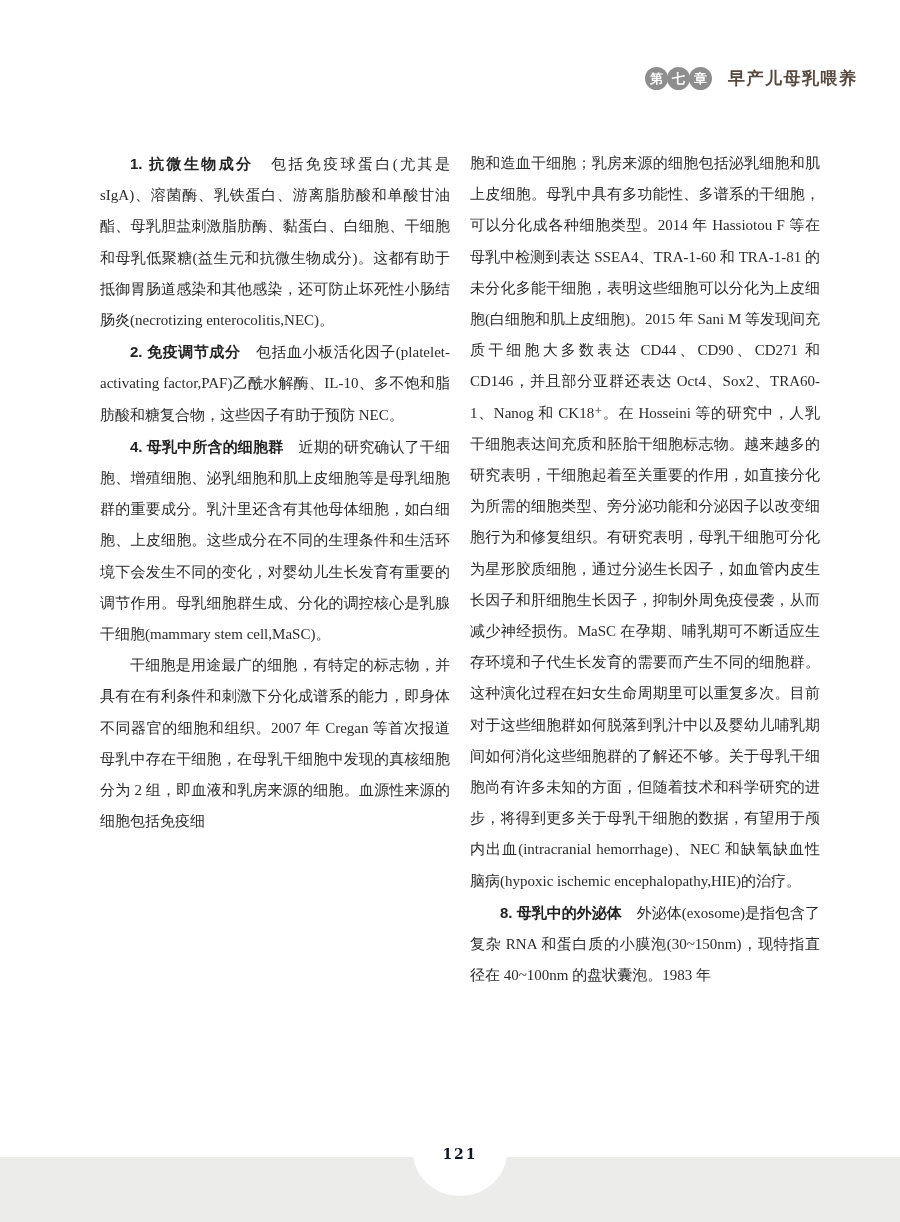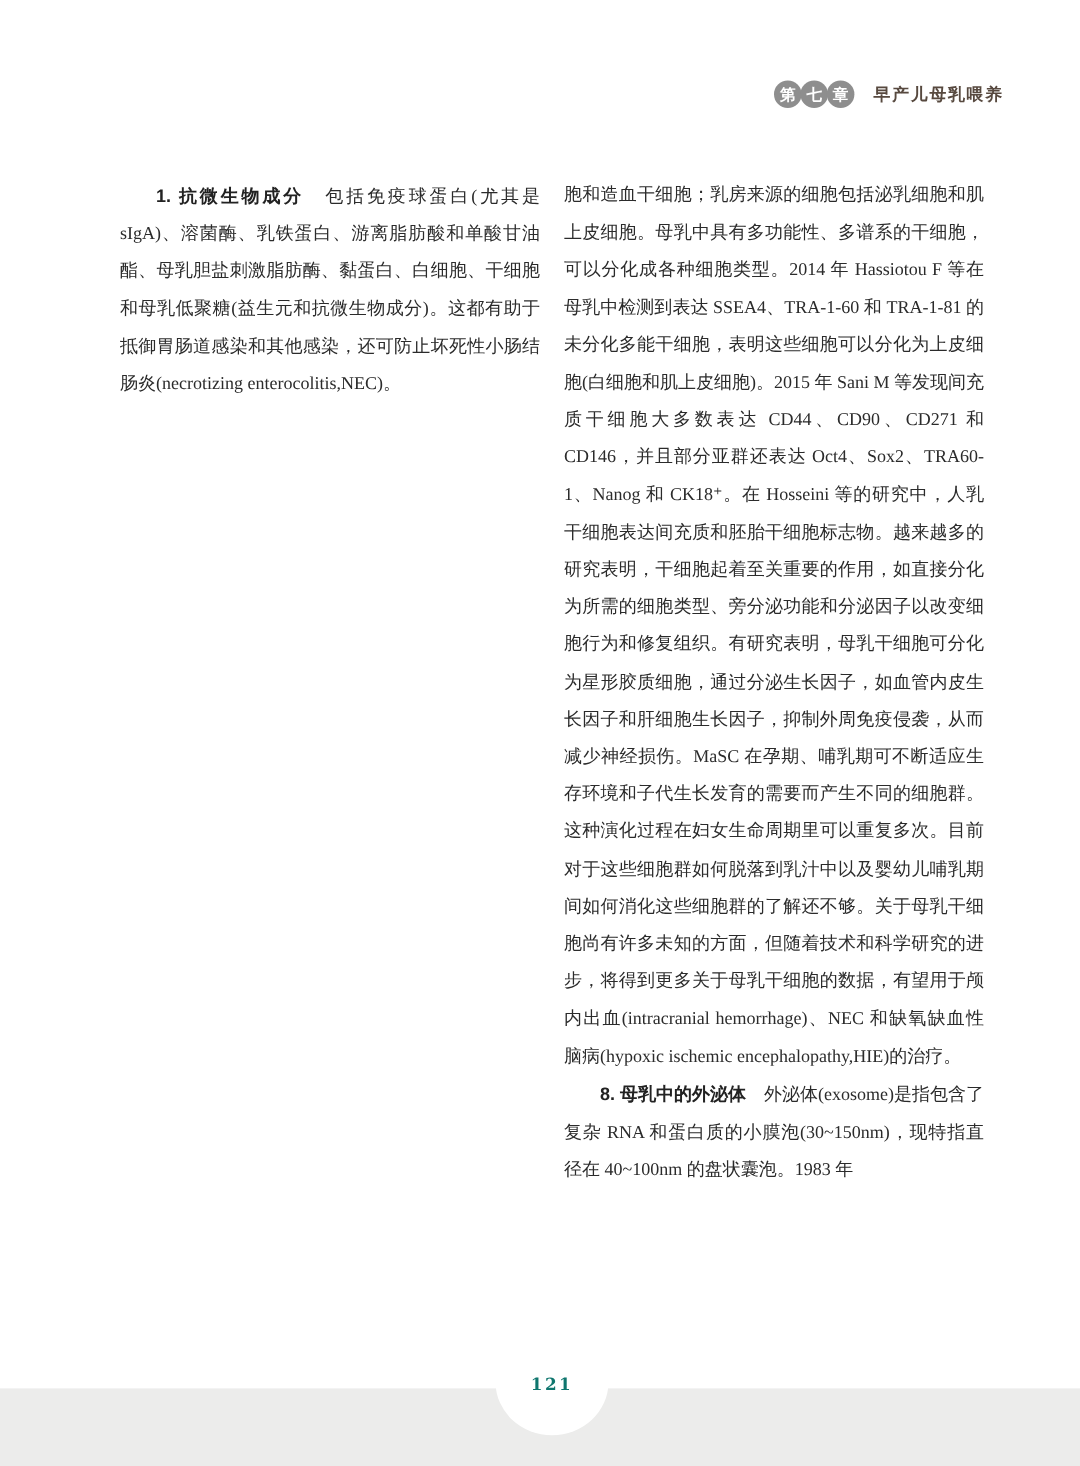--- a/index.html
+++ b/index.html
@@ -33,21 +33,21 @@
     font-family: "Liberation Sans", sans-serif;
     font-weight: bold;
     font-size: 13px;
     line-height: 23px;
     text-align: center;
     margin-right: -1px;
   }
   .chapter-title {
     margin: 0 0 0 17px;
     font-family: "Liberation Sans", sans-serif;
-    font-size: 14px;
+    font-size: 17px;
     font-weight: bold;
     color: #57493f;
     letter-spacing: 1.5px;
     white-space: nowrap;
   }
 
   
   .content {
     position: absolute;
     left: 100px;
@@ -93,40 +93,43 @@
   .page-number {
     position: absolute;
     left: 413px;
     top: 1146px;
     width: 94px;
     text-align: center;
     font-family: "DejaVu Serif", "Liberation Serif", serif;
     font-weight: bold;
     font-size: 14px;
     letter-spacing: 2px;
-    color: #0f766e;
+    color: #0f172a;
   }
 </style>
 </head>
 <body>
 
 <div class="page">
 
   <header class="page-header">
     <div class="chapter-badge">
       <span class="badge-circle">第</span>
       <span class="badge-circle">七</span>
       <span class="badge-circle">章</span>
     </div>
     <h1 class="chapter-title">早产儿母乳喂养</h1>
   </header>
 
   <main class="content">
     <section class="column" id="col-left">
         <p class="para indent"><span class="seg seg-bold">1. 抗微生物成分</span><span class="seg">　包括免疫球蛋白(尤其是sIgA)、溶菌酶、乳铁蛋白、游离脂肪酸和单酸甘油酯、母乳胆盐刺激脂肪酶、黏蛋白、白细胞、干细胞和母乳低聚糖(益生元和抗微生物成分)。这都有助于抵御胃肠道感染和其他感染，还可防止坏死性小肠结肠炎(necrotizing enterocolitis,NEC)。</span></p>
+        <p class="para indent"><span class="seg seg-bold">2. 免疫调节成分</span><span class="seg">　包括血小板活化因子(platelet-activating factor,PAF)乙酰水解酶、IL-10、多不饱和脂肪酸和糖复合物，这些因子有助于预防 NEC。</span></p>
+        <p class="para indent"><span class="seg seg-bold">4. 母乳中所含的细胞群</span><span class="seg">　近期的研究确认了干细胞、增殖细胞、泌乳细胞和肌上皮细胞等是母乳细胞群的重要成分。乳汁里还含有其他母体细胞，如白细胞、上皮细胞。这些成分在不同的生理条件和生活环境下会发生不同的变化，对婴幼儿生长发育有重要的调节作用。母乳细胞群生成、分化的调控核心是乳腺干细胞(mammary stem cell,MaSC)。</span></p>
+        <p class="para indent"><span class="seg">干细胞是用途最广的细胞，有特定的标志物，并具有在有利条件和刺激下分化成谱系的能力，即身体不同器官的细胞和组织。2007 年 Cregan 等首次报道母乳中存在干细胞，在母乳干细胞中发现的真核细胞分为 2 组，即血液和乳房来源的细胞。血源性来源的细胞包括免疫细</span></p>
       </section>
     <section class="column" id="col-right">
         <p class="para"><span class="seg">胞和造血干细胞；乳房来源的细胞包括泌乳细胞和肌上皮细胞。母乳中具有多功能性、多谱系的干细胞，可以分化成各种细胞类型。2014 年 Hassiotou F 等在母乳中检测到表达 SSEA4、TRA-1-60 和 TRA-1-81 的未分化多能干细胞，表明这些细胞可以分化为上皮细胞(白细胞和肌上皮细胞)。2015 年 Sani M 等发现间充质干细胞大多数表达 CD44、CD90、CD271 和 CD146，并且部分亚群还表达 Oct4、Sox2、TRA60-1、Nanog 和 CK18⁺。在 Hosseini 等的研究中，人乳干细胞表达间充质和胚胎干细胞标志物。越来越多的研究表明，干细胞起着至关重要的作用，如直接分化为所需的细胞类型、旁分泌功能和分泌因子以改变细胞行为和修复组织。有研究表明，母乳干细胞可分化为星形胶质细胞，通过分泌生长因子，如血管内皮生长因子和肝细胞生长因子，抑制外周免疫侵袭，从而减少神经损伤。MaSC 在孕期、哺乳期可不断适应生存环境和子代生长发育的需要而产生不同的细胞群。这种演化过程在妇女生命周期里可以重复多次。目前对于这些细胞群如何脱落到乳汁中以及婴幼儿哺乳期间如何消化这些细胞群的了解还不够。关于母乳干细胞尚有许多未知的方面，但随着技术和科学研究的进步，将得到更多关于母乳干细胞的数据，有望用于颅内出血(intracranial hemorrhage)、NEC 和缺氧缺血性脑病(hypoxic ischemic encephalopathy,HIE)的治疗。</span></p>
         <p class="para indent"><span class="seg seg-bold">8. 母乳中的外泌体</span><span class="seg">　外泌体(exosome)是指包含了复杂 RNA 和蛋白质的小膜泡(30~150nm)，现特指直径在 40~100nm 的盘状囊泡。1983 年</span></p>
       </section>
   </main>
 
   <footer>
     <div class="footer-band"></div>
     <div class="page-number-bump"></div>

